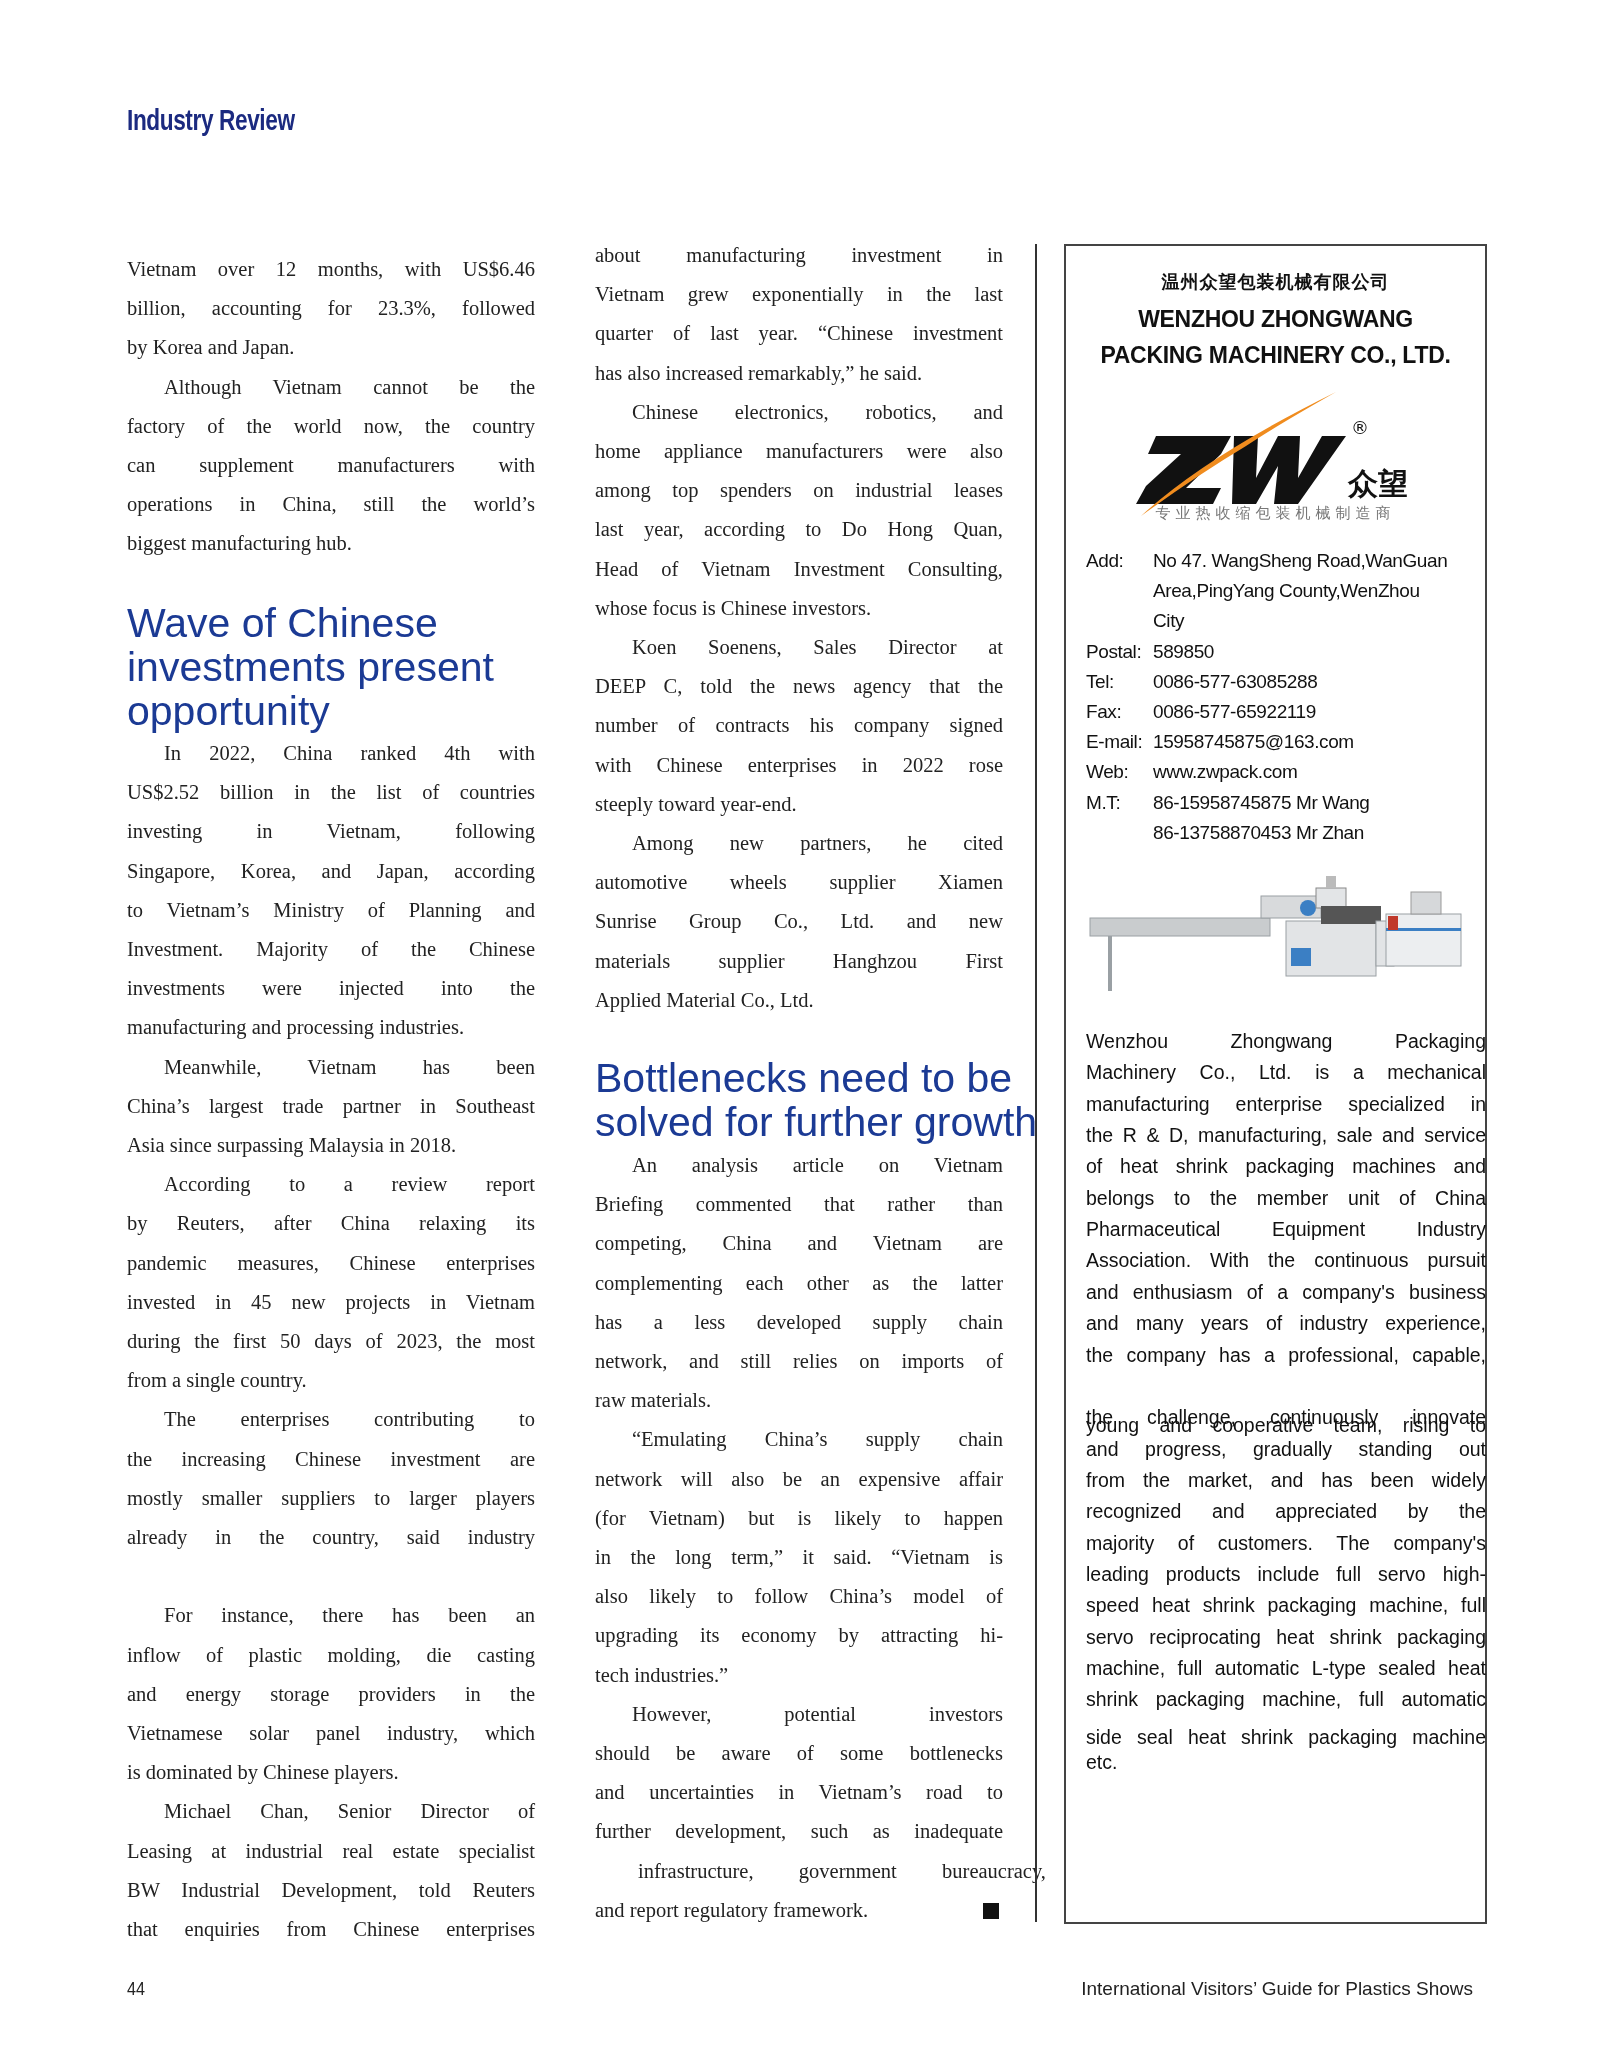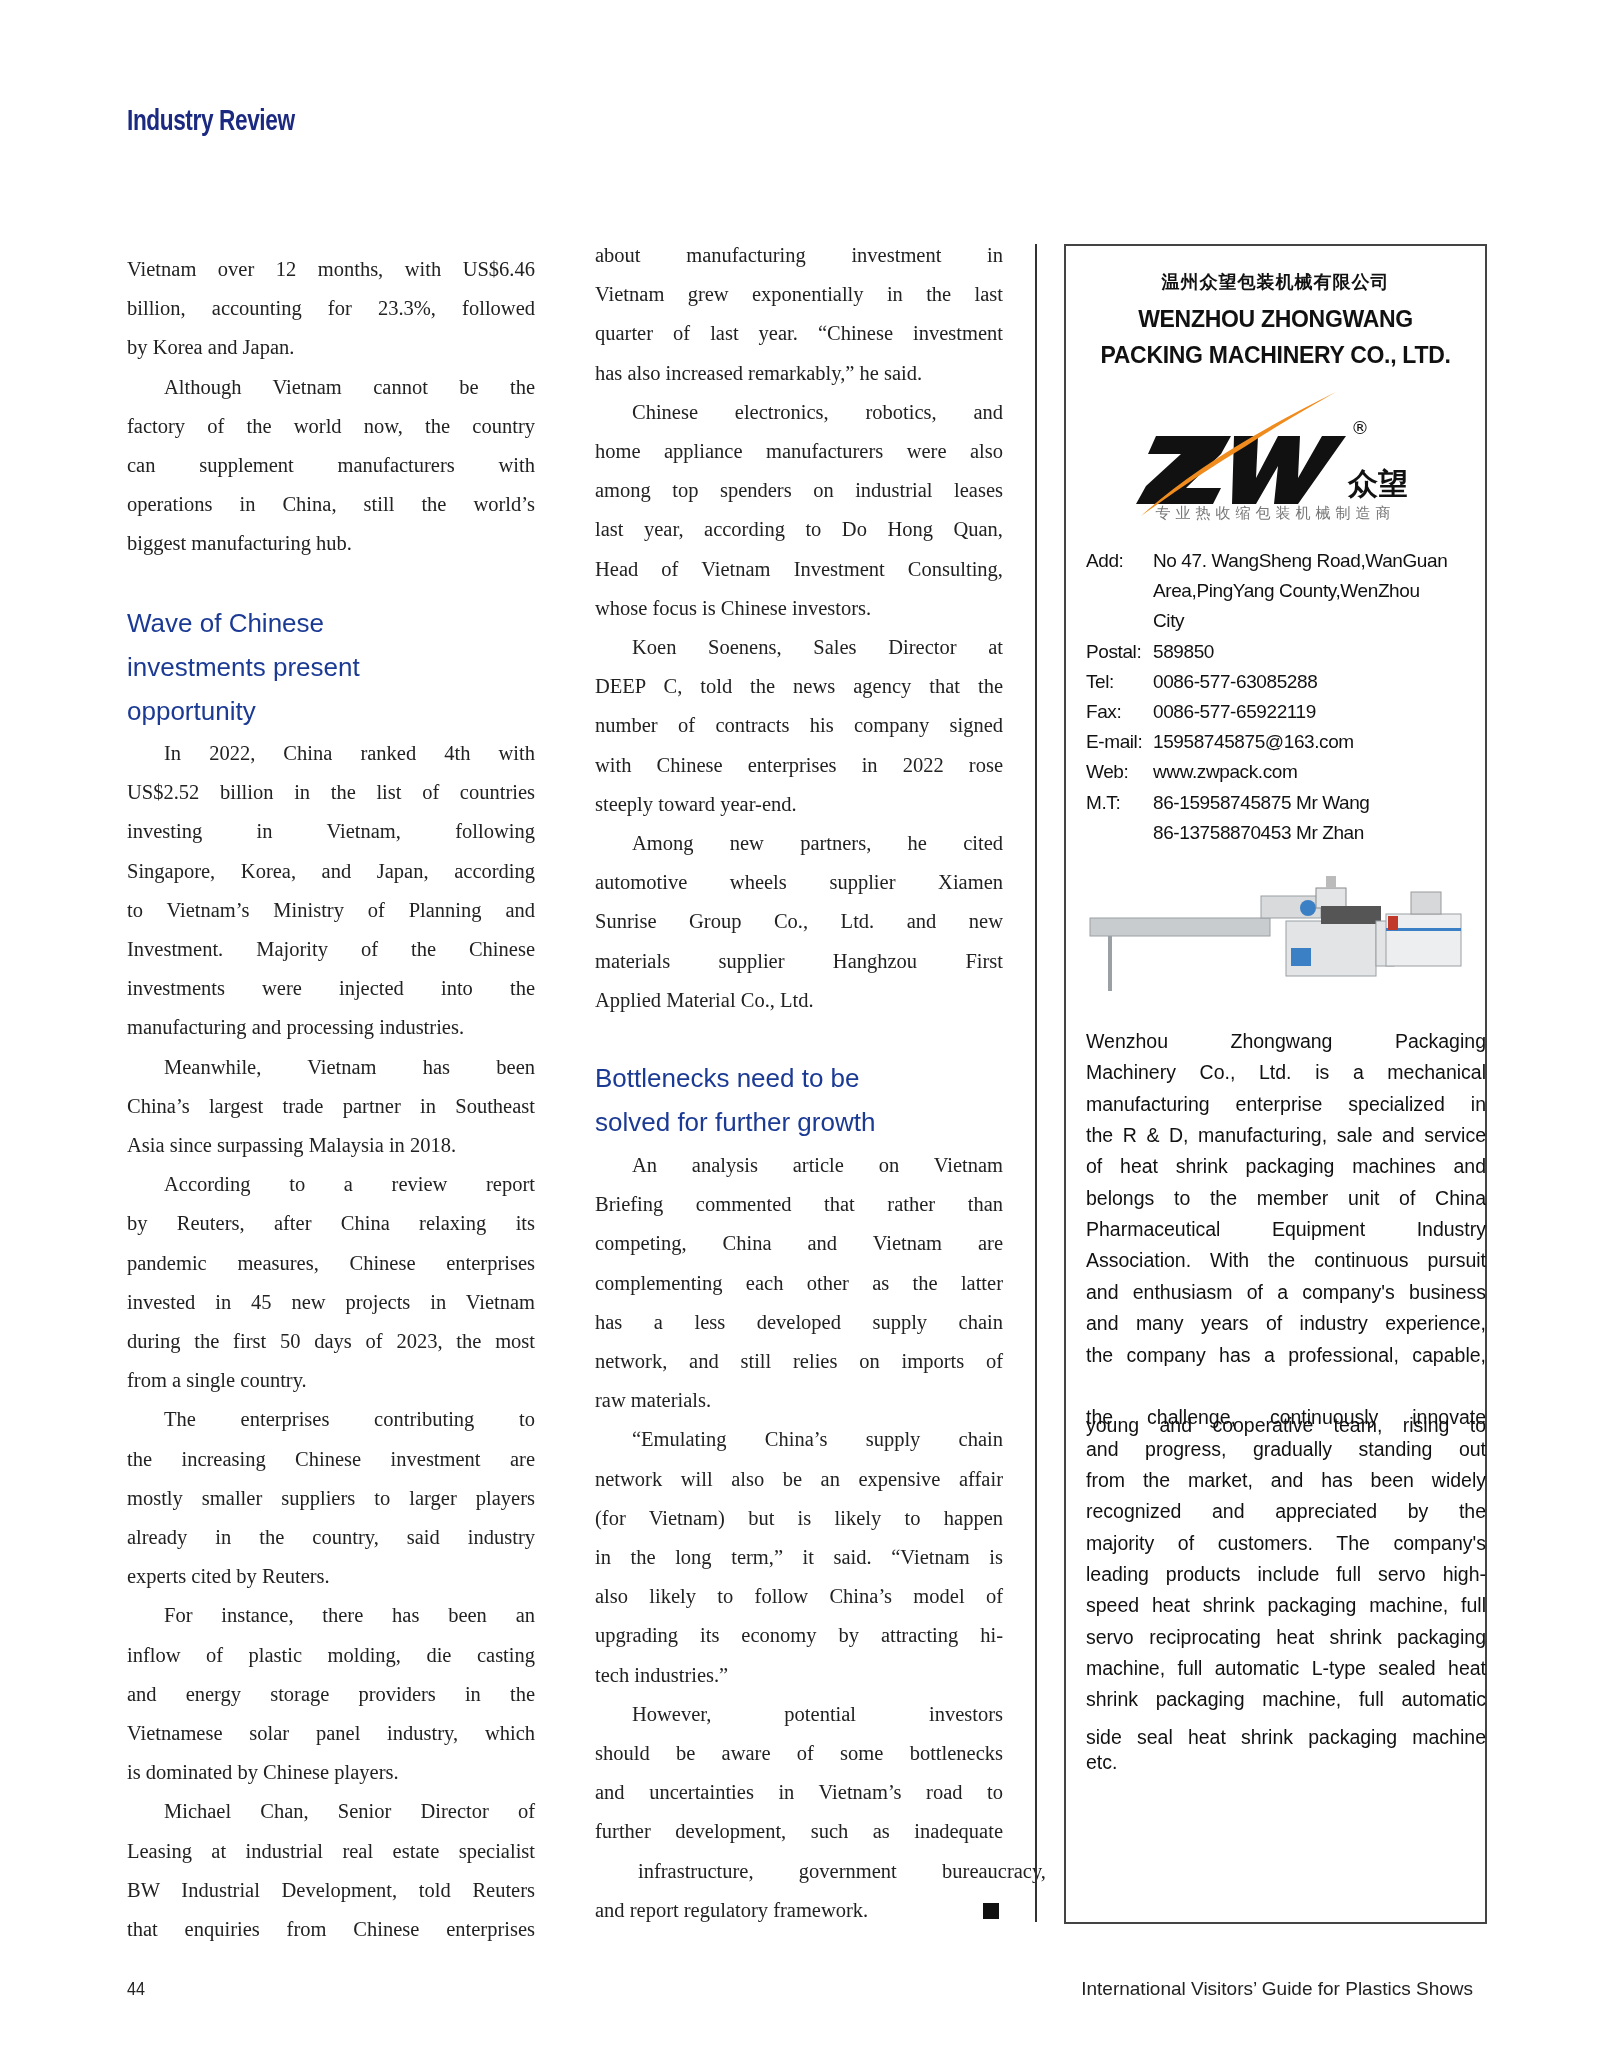--- a/index.html
+++ b/index.html
@@ -4,21 +4,21 @@
 <style>
   html, body { margin:0; padding:0; background:#ffffff; }
   body { width:1600px; height:2071px; position:relative; overflow:hidden; color:#1a1a1a; }
   .section-label { position:absolute; left:127px; top:104px; font-family:"Liberation Sans", sans-serif; font-weight:bold; font-size:29px; color:#1b2a80; transform:scaleX(0.78); transform-origin:left top; letter-spacing:-0.5px; }
   .col { position:absolute; font-family:"Liberation Serif", serif; font-size:20.5px; color:#222; }
   .col-left { left:127px; width:408px; }
   .col-mid { left:595px; width:408px; }
   .line { position:absolute; left:0; width:100%; height:39px; line-height:39px; white-space:nowrap; text-align:justify; text-align-last:justify; }
   .line.last { text-align-last:left; }
   .line.indent { padding-left:37px; box-sizing:border-box; }
-  .heading { position:absolute; font-family:"Liberation Sans", sans-serif; font-size:26px; color:#1b3a94; line-height:44px; white-space:nowrap; }
+  .heading { position:absolute; font-family:"Liberation Sans", sans-serif; font-size:41px; color:#1b3a94; line-height:44px; white-space:nowrap; }
   .end-mark { position:absolute; width:16px; height:16px; background:#111; }
   .divider { position:absolute; left:1035px; top:244px; width:2px; height:1678px; background:#333; }
   .ad-box { position:absolute; left:1064px; top:244px; width:419px; height:1676px; border:2px solid #444; box-sizing:content-box; }
   .ad-cn { position:absolute; left:0; width:100%; top:24px; text-align:center; font-family:"DejaVu Sans", sans-serif; font-weight:bold; font-size:18px; color:#111; letter-spacing:1px; }
   .ad-en { position:absolute; left:0; width:100%; text-align:center; font-family:"Liberation Sans", sans-serif; font-weight:bold; font-size:23px; color:#111; letter-spacing:-0.3px; }
   .logo { position:absolute; left:60px; top:140px; width:300px; height:140px; }
   .logo-tag { position:absolute; left:0; width:100%; top:258px; text-align:center; font-family:"DejaVu Sans", sans-serif; font-size:15px; color:#777; letter-spacing:5px; }
   .contact { position:absolute; left:20px; width:390px; font-family:"Liberation Sans", sans-serif; font-size:19px; color:#111; letter-spacing:-0.4px; }
   .crow { position:absolute; left:0; height:30px; line-height:30px; white-space:nowrap; width:100%; }
   .clabel { position:absolute; left:0; }
@@ -63,21 +63,20 @@
     <div class="line indent" style="top: 1151.2px;">According to a review report</div>
     <div class="line" style="top: 1190.4px;">by Reuters, after China relaxing its</div>
     <div class="line" style="top: 1229.6px;">pandemic measures, Chinese enterprises</div>
     <div class="line" style="top: 1268.8px;">invested in 45 new projects in Vietnam</div>
     <div class="line" style="top: 1308px;">during the first 50 days of 2023, the most</div>
     <div class="line last" style="top: 1347.2px;">from a single country.</div>
     <div class="line indent" style="top: 1386.4px;">The enterprises contributing to</div>
     <div class="line" style="top: 1425.6px;">the increasing Chinese investment are</div>
     <div class="line" style="top: 1464.8px;">mostly smaller suppliers to larger players</div>
     <div class="line" style="top: 1504px;">already in the country, said industry</div>
-    <div class="line last" style="top: 1543.2px;">experts cited by Reuters.</div>
     <div class="line indent" style="top: 1582.4px;">For instance, there has been an</div>
     <div class="line" style="top: 1621.6px;">inflow of plastic molding, die casting</div>
     <div class="line" style="top: 1660.8px;">and energy storage providers in the</div>
     <div class="line" style="top: 1700px;">Vietnamese solar panel industry, which</div>
     <div class="line last" style="top: 1739.2px;">is dominated by Chinese players.</div>
     <div class="line indent" style="top: 1778.4px;">Michael Chan, Senior Director of</div>
     <div class="line" style="top: 1817.6px;">Leasing at industrial real estate specialist</div>
     <div class="line" style="top: 1856.8px;">BW Industrial Development, told Reuters</div>
     <div class="line" style="top: 1896px;">that enquiries from Chinese enterprises</div>
   </div>

